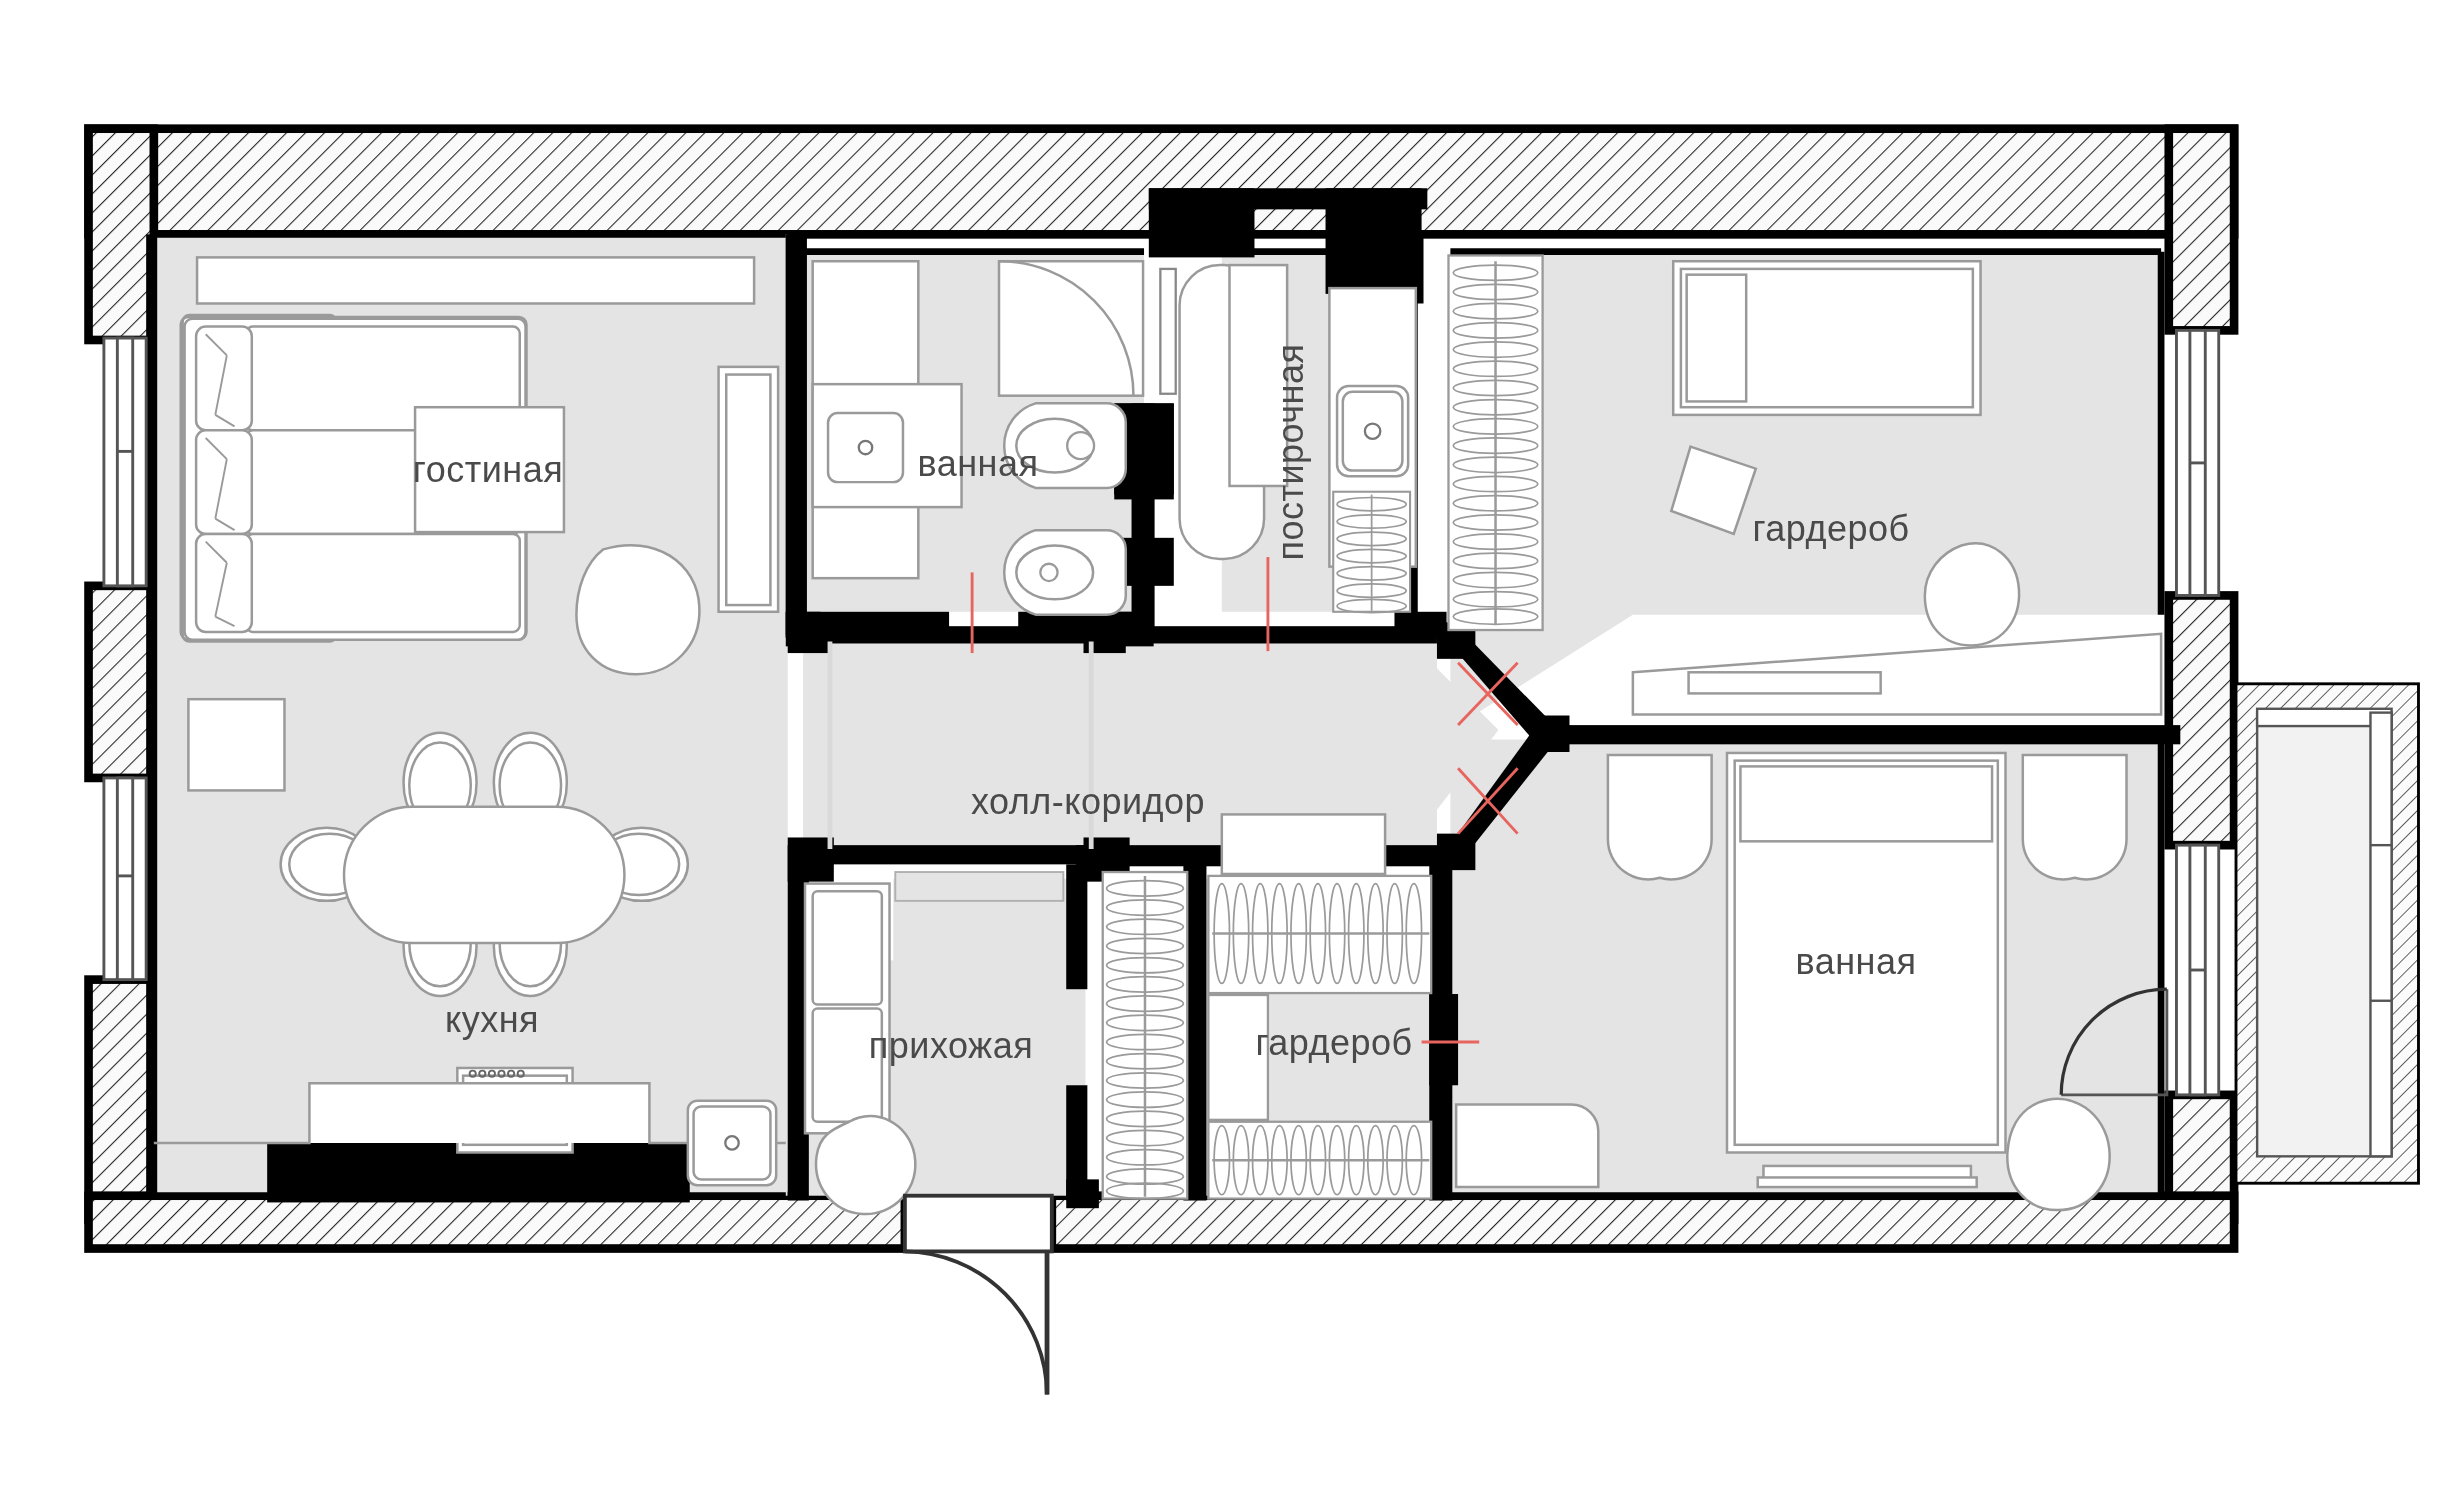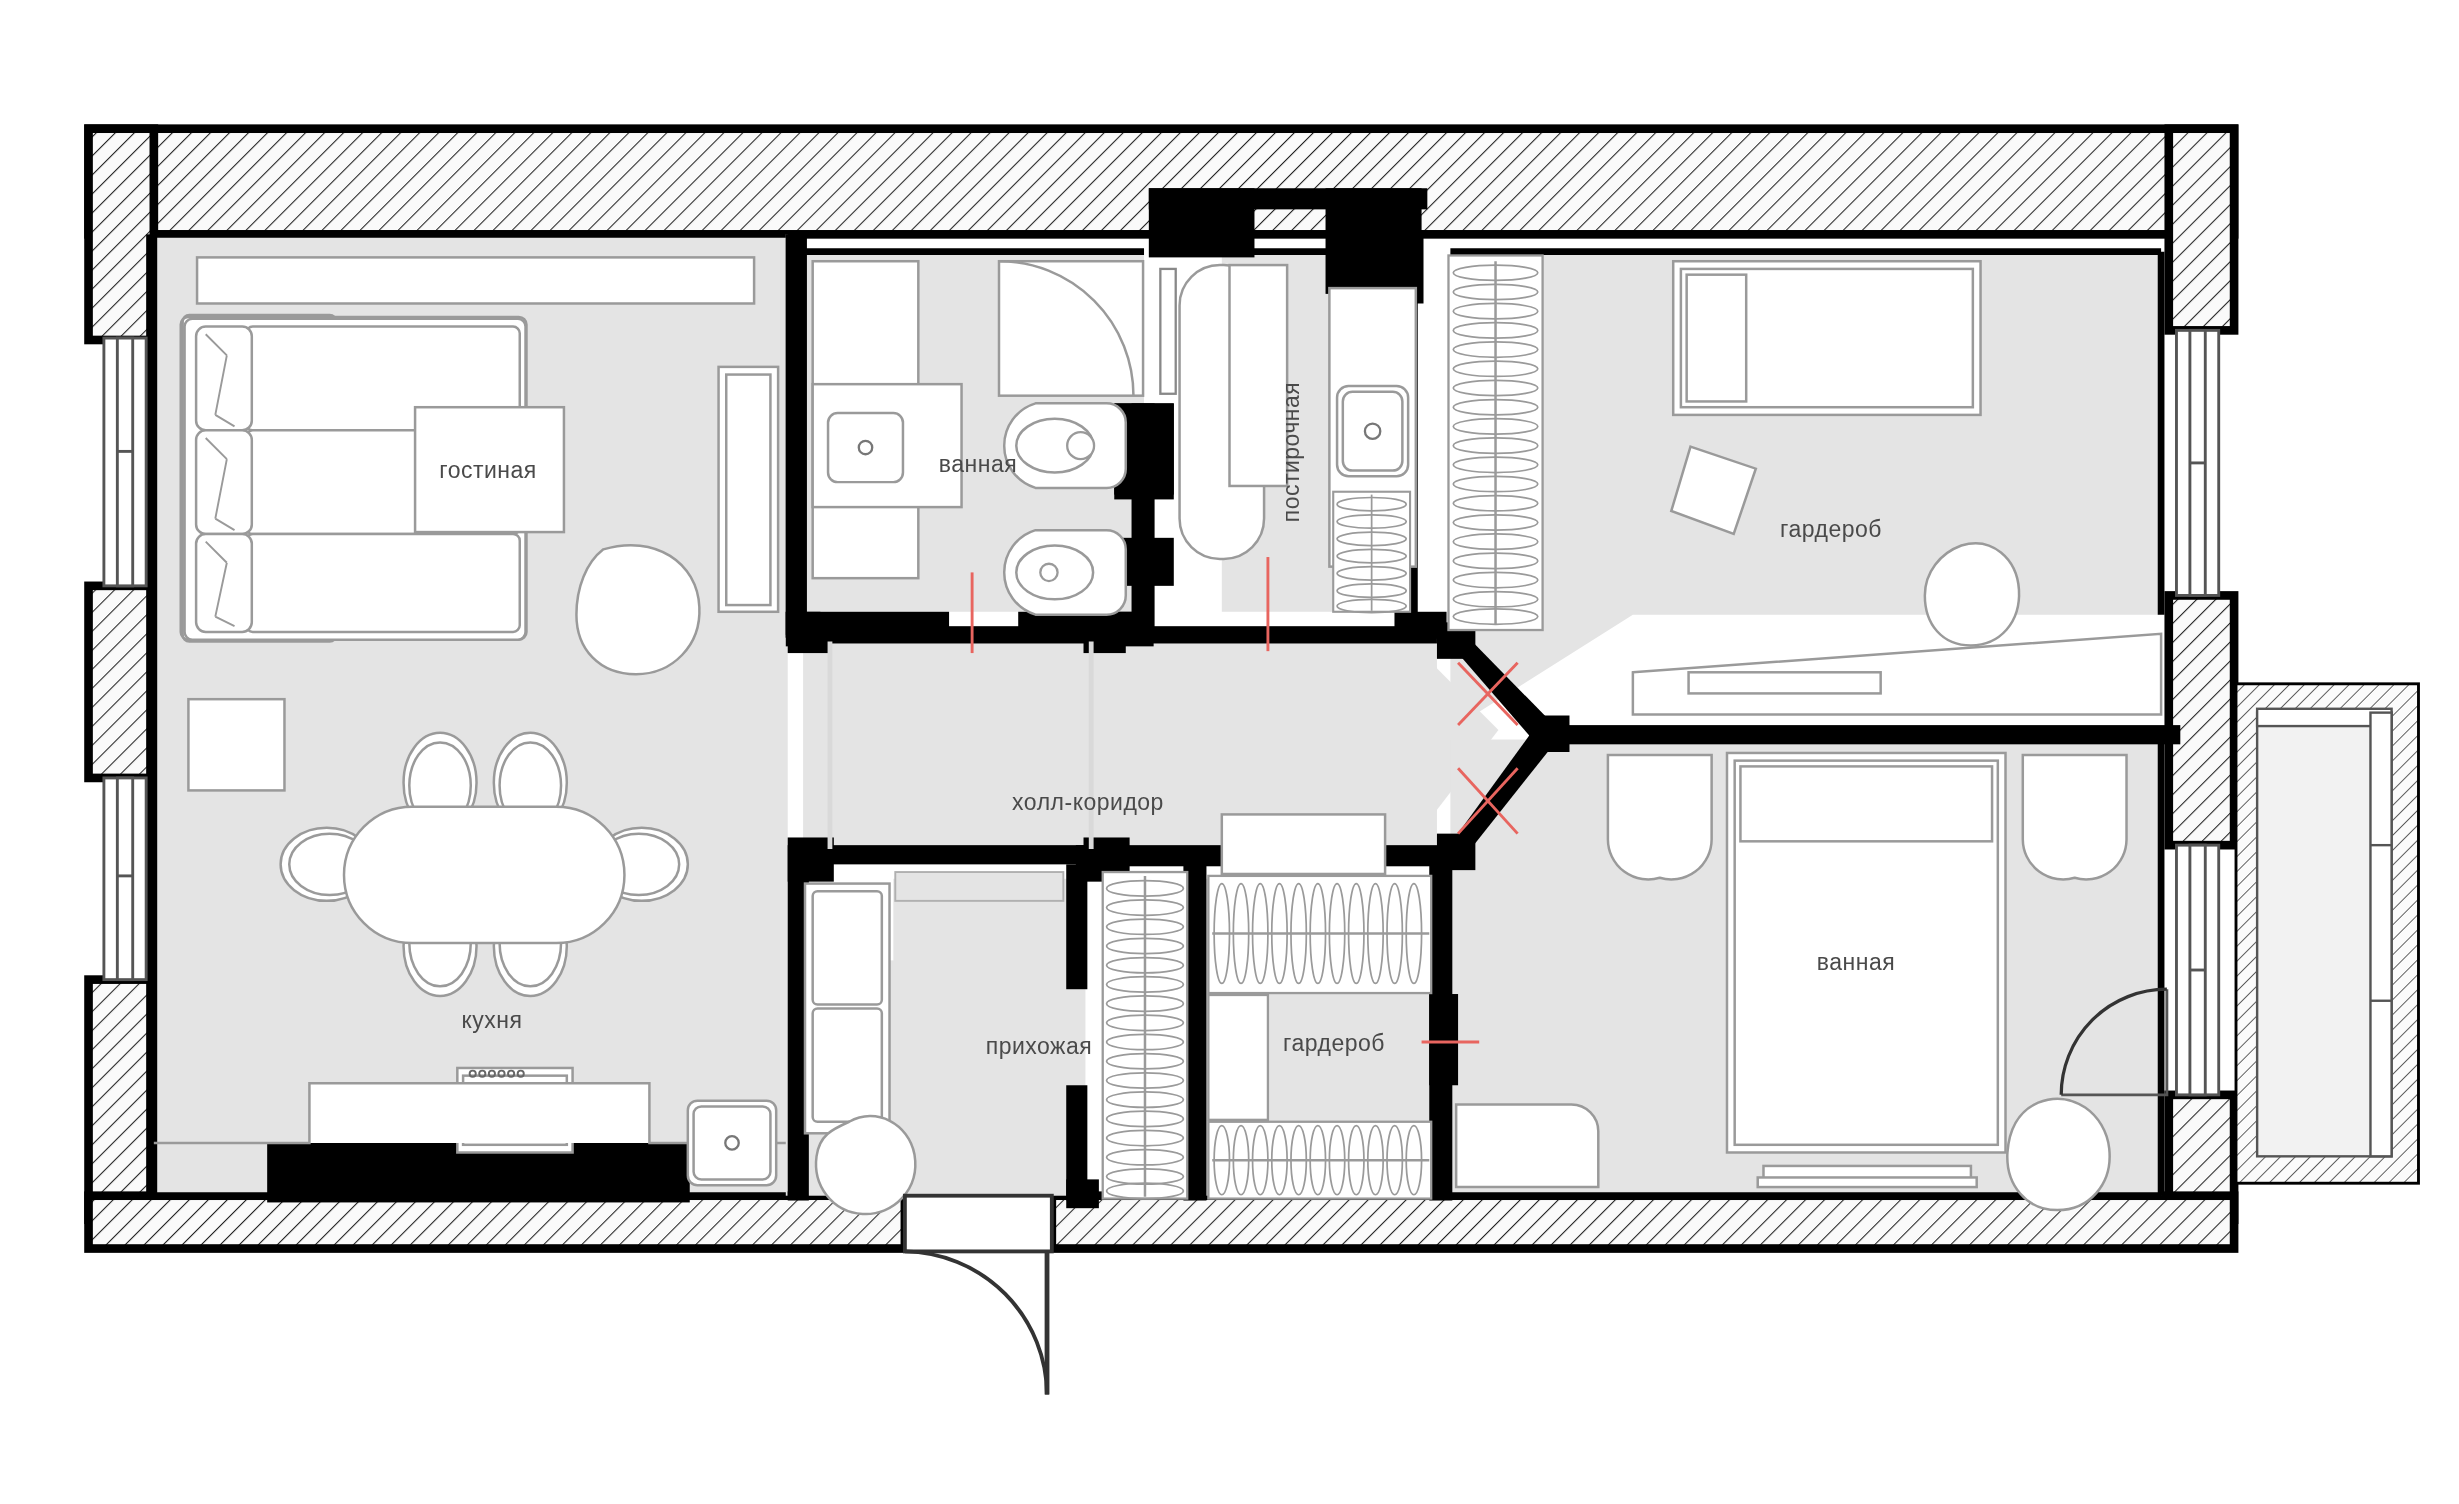--- a/index.html
+++ b/index.html
@@ -1,21 +1,21 @@
 <!DOCTYPE html>
 <html><head>
 <meta charset="utf-8">
 <title>Floor Plan</title>
 <style>
   html,body{margin:0;padding:0;background:#ffffff;}
   body{width:2459px;height:1504px;font-family:"Liberation Sans",sans-serif;overflow:hidden;}
   #stage{position:relative;width:2459px;height:1504px;background:#ffffff;}
   .label{
     position:absolute;color:#4a4a4a;font-family:"Liberation Sans",sans-serif;
-    font-size:23px;letter-spacing:0.5px;white-space:nowrap;
+    font-size:36px;letter-spacing:0.5px;white-space:nowrap;
     transform:translate(-50%,-50%);z-index:60;
   }
   .label.vert{writing-mode:vertical-rl;transform:translate(-50%,-50%) rotate(180deg);}
   svg{position:absolute;left:0;top:0;}
 </style>
 </head>
 <body>
 
 <div id="stage">
 
@@ -458,19 +458,19 @@
     <line x1="864" y1="668" x2="864" y2="884"></line>
     <line x1="1136" y1="668" x2="1136" y2="884"></line>
   </g>
 </svg>
 
 <div class="label" style="left:488px;top:470px;">гостиная</div>
 <div class="label" style="left:492px;top:1008px;margin-top:12px;">кухня</div>
 <div class="label" style="left:946px;top:464px;margin-left:32px;">ванная</div>
 <div class="label vert" style="left:1291px;top:452px;">постирочная</div>
 <div class="label" style="left:1088px;top:769px;margin-top:33px;">холл-коридор</div>
-<div class="label" style="left:1039px;top:1046px;">прихожая</div>
+<div class="label" style="left:951px;top:1046px;">прихожая</div>
 <div class="label" style="left:1334px;top:1043px;">гардероб</div>
 <div class="label" style="left:1831px;top:529px;">гардероб</div>
 <div class="label" style="left:1856px;top:962px;">ванная</div>
 
 </div>
 
 
 </body></html>

